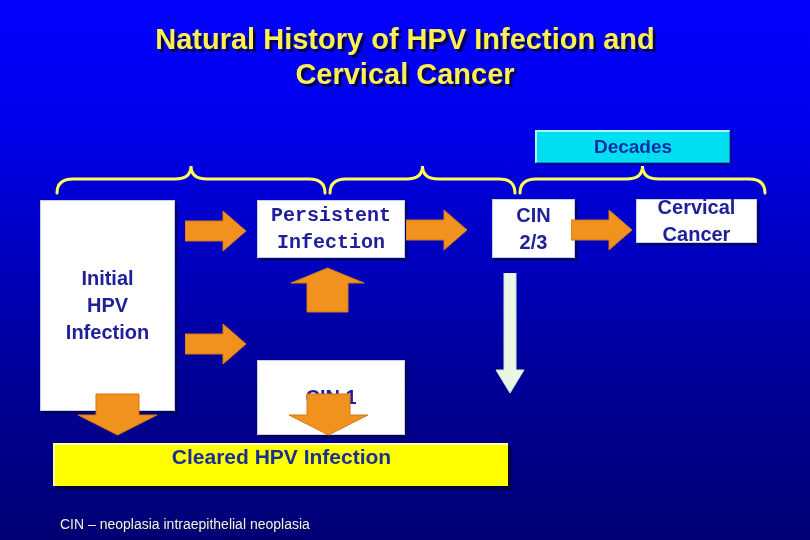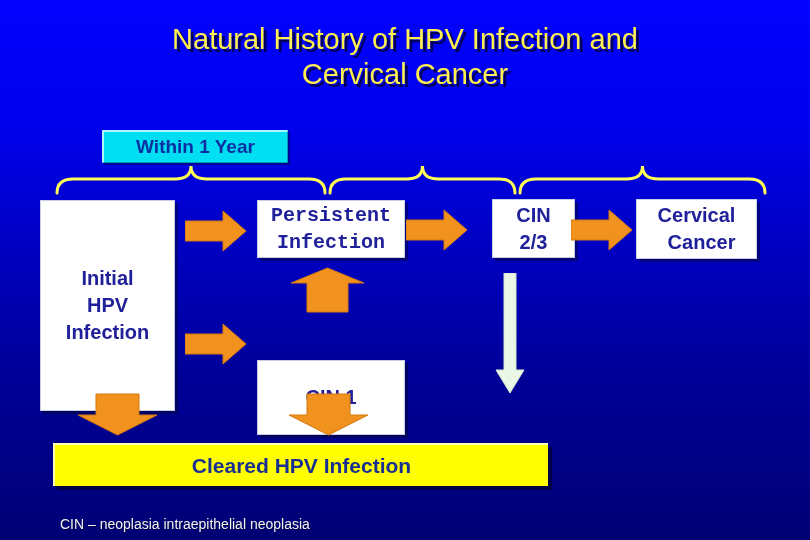--- a/index.html
+++ b/index.html
@@ -9,21 +9,21 @@
     --pale-arrow:#eaf7e6;
   }
   html,body{margin:0;padding:0;}
   .slide{
     position:relative; width:810px; height:540px; overflow:hidden;
     font-family:"Liberation Sans", sans-serif;
     background:linear-gradient(180deg, var(--bg-top) 0%, #0000ee 22%, #0000c4 45%, #00009a 68%, var(--bg-bottom) 100%);
   }
   .title{
     position:absolute; top:22px; left:0; width:810px; text-align:center;
-    color:var(--title-yellow); font-size:29px; font-weight:normal; line-height:35px;
+    color:var(--title-yellow); font-size:29px; font-weight:bold; line-height:35px;
     text-shadow:3px 3px 0 rgba(0,0,70,0.9);
   }
   .tl-box{
     position:absolute; top:130px; height:33px; background:var(--box-cyan);
     border-top:2px solid #a8f6ff; border-left:2px solid #a8f6ff;
     border-right:1px solid #0098b8; border-bottom:1px solid #0098b8;
     box-shadow:2px 2px 0 rgba(0,5,60,0.45);
     display:flex; align-items:center; justify-content:center;
     color:#0b2fa3; font-size:19px; font-weight:bold; box-sizing:border-box;
   }
@@ -38,28 +38,28 @@
   .fbox{
     position:absolute; background:var(--box-white);
     box-shadow:3px 3px 0 rgba(0,5,50,0.5);
     display:flex; align-items:center; justify-content:center; text-align:center;
     color:var(--text-navy); font-size:20px; font-weight:bold; line-height:27px;
     white-space:pre-line; box-sizing:border-box; border:1px solid #c9cfe2;
   }
   .f-initial{left:40px; top:200px; width:135px; height:211px;}
   .f-persistent{left:257px; top:200px; width:148px; height:58px;font-family:Liberation Mono, monospace;}
   .f-cin23{left:492px; top:199px; width:83px; height:59px;}
-  .f-cervical{left:636px; top:199px; width:121px; height:60px;text-align:right;}
+  .f-cervical{left:636px; top:199px; width:121px; height:44px;}
   .f-cin1{left:257px; top:313px; width:148px; height:75px;margin-top:47px;}
   .cleared{
-    position:absolute; left:53px; top:443px; width:495px; height:43px;
+    position:absolute; left:53px; top:443px; width:455px; height:43px;
     background:var(--cleared-yellow);
     border-top:2px solid #ffffb0; border-left:2px solid #ffffb0;
     box-shadow:4px 4px 0 rgba(0,2,35,0.6);
-    display:flex; align-items:center; justify-content:center;
+    display:flex; align-items:flex-start; justify-content:center;
     color:#192f92; font-size:21px; font-weight:bold; box-sizing:border-box;
   }
   .arrow{position:absolute;}
   .arrow polygon{fill:var(--arrow-orange); stroke:#d3790f; stroke-width:1;}
   .pale polygon{fill:var(--pale-arrow); stroke:#cfe6cb; stroke-width:1;}
   .a1{left:185px; top:210px;}
   .a2{left:185px; top:323px;}
   .a3{left:406px; top:209px;}
   .a4{left:571px; top:209px;}
   .aup{left:290px; top:267px;}
@@ -74,22 +74,22 @@
 </head>
 <body>
 
 <div class="slide">
 
   <div class="title">
     <div>Natural History of HPV Infection and</div>
     <div>Cervical Cancer</div>
   </div>
 
-  <div class="tl-box tl-within">
-    <span>Within 1 Year</span>
+  <div class="tl-box tl-decades">
+    <span>Decades</span>
   </div>
 
   <svg class="brace b1" viewBox="0 0 272 32">
     <path d="M 2 30 Q 2 16 18 16 L 120 16 Q 136 16 136 3 Q 136 16 152 16 L 254 16 Q 270 16 270 30"></path>
   </svg>
   <svg class="brace b2" viewBox="0 0 189 32">
     <path d="M 2 30 Q 2 16 18 16 L 78.5 16 Q 94.5 16 94.5 3 Q 94.5 16 110.5 16 L 171 16 Q 187 16 187 30"></path>
   </svg>
   <svg class="brace b3" viewBox="0 0 249 32">
     <path d="M 2 30 Q 2 16 18 16 L 108.5 16 Q 124.5 16 124.5 3 Q 124.5 16 140.5 16 L 231 16 Q 247 16 247 30"></path>

